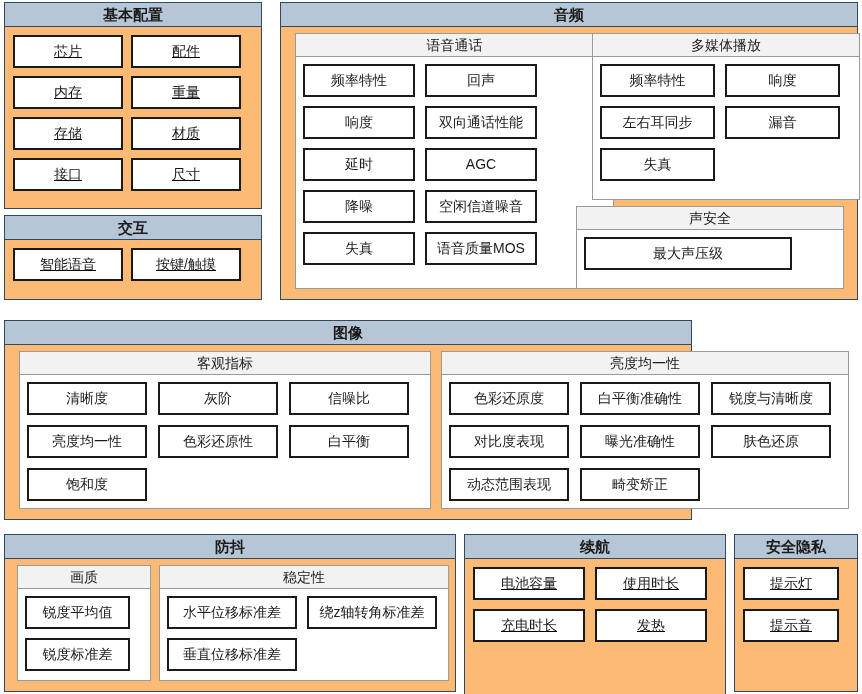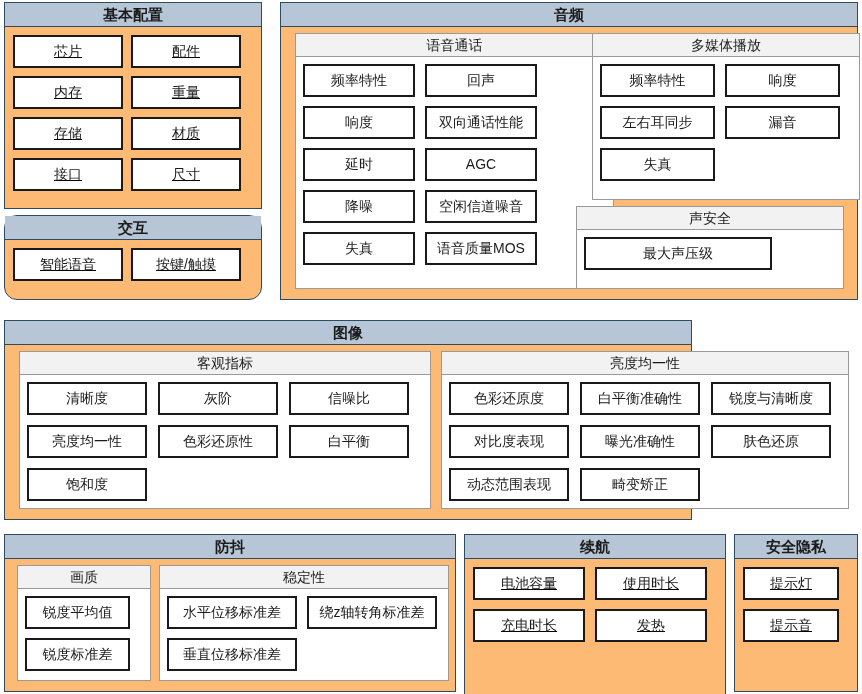--- a/index.html
+++ b/index.html
@@ -83,29 +83,29 @@
 
   
   .items.g8 { gap: 8px 8px; }
   .items.g9 { gap: 9px 10px; }
   .items.g10 { gap: 10px 11px; }
 
   
   .w110 { width: 110px; }
   .w115 { width: 115px; }
   .w112 { width: 112px; }
-  .w225 { width: 188px; }
+  .w225 { width: 208px; }
   .w120 { width: 120px; }
   .w130 { width: 130px; }
   .w105 { width: 105px; }
   .w96  { width: 96px; }
 
   
   #cat-basic    { left: 4px;   top: 2px;   width: 258px; height: 207px; }
-  #cat-inter    { left: 4px;   top: 215px; width: 258px; height: 85px; border-radius: 13px;  }
+  #cat-inter    { left: 4px;   top: 215px; width: 258px; height: 85px;  }
   #cat-audio    { left: 280px; top: 2px;   width: 578px; height: 298px; }
   #cat-image    { left: 4px;   top: 320px; width: 688px; height: 200px; }
   #cat-stab     { left: 4px;   top: 534px; width: 452px; height: 158px; }
   #cat-battery  { left: 464px; top: 534px; width: 262px; height: 196px; }
   #cat-privacy  { left: 734px; top: 534px; width: 124px; height: 158px; }
 
   
   #sub-voice   { position: absolute; left: 14px; top: 30px;  width: 319px; height: 256px; }
   #sub-media   { position: absolute; left: 295px; top: 30px; width: 268px; height: 167px; margin-left: 16px; }
   #sub-safety  { position: absolute; left: 295px; top: 203px; width: 268px; height: 83px; }

